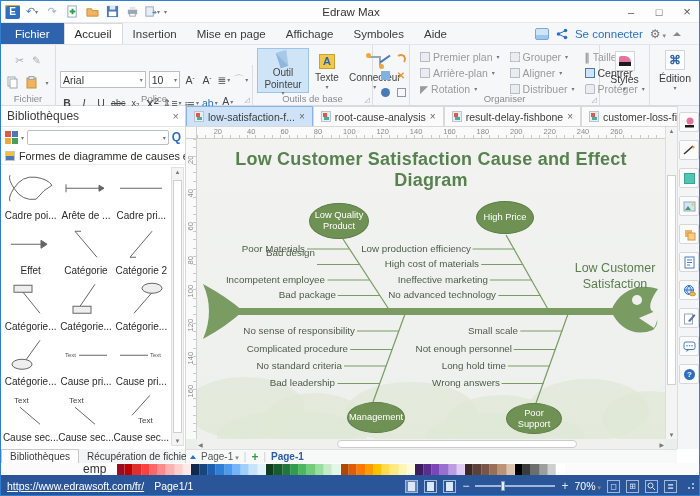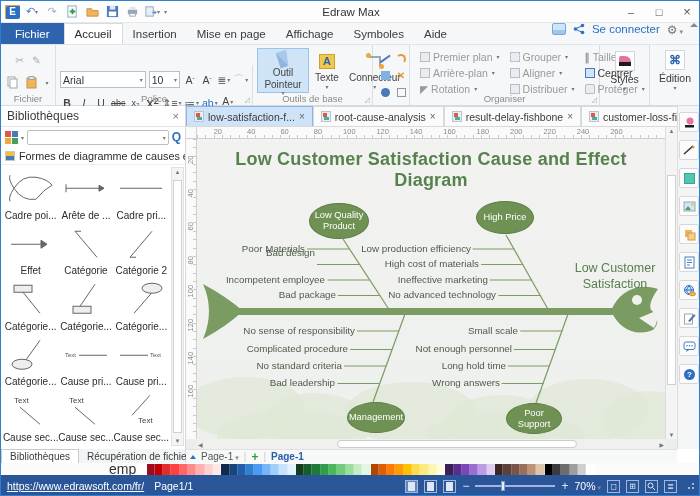--- a/index.html
+++ b/index.html
@@ -22,21 +22,21 @@
   .wtitle { position:absolute; left:0; right:0; text-align:center; font-size:11.5px; color:#333; pointer-events:none;}
   .wbtns { margin-left:auto; display:flex; }
   .wbtn { width:28px; height:20px; display:flex; align-items:center; justify-content:center; color:#555; font-size:11px; }
   .wmin::before{content:"–";} .wmax::before{content:"□";} .wclose::before{content:"×"; font-size:13px;}
 
   
   .tabrow { left:0; top:22px; width:700px; height:22px; background:#f6f7f8; display:flex; align-items:stretch; border-bottom:1px solid #e3e6e8;}
   .ftab { background:#2e64ad; color:#fff; font-size:11.5px; padding:0 14px; display:flex; align-items:center; }
   .mtab { padding:0 10px; font-size:11.5px; color:#3b3b3b; display:flex; align-items:center; }
   .mtab.active { background:#fff; border:1px solid #d8dbde; border-bottom:none; color:#2b2b2b; }
-  .tabright { margin-left:auto; display:flex; gap:7px; padding-right:3px; }
+  .tabright { margin-left:auto; display:flex; align-items:center; gap:7px; padding-right:20px; }
   .tabright .connect { color:#2a6fc9; font-size:11.5px; }
   .picico { width:14px; height:12px; border:1px solid #7aa7d8; border-radius:2px; background:linear-gradient(180deg,#cfe6fa 55%,#9ec7ec 55%); }
   .gear { color:#777; font-size:12px; }
   .ddsm::after { content:"▾"; font-size:7px; color:#888; margin-left:2px;}
   .chev { width:0;height:0;border-left:4px solid transparent;border-right:4px solid transparent;border-bottom:4px solid #888;}
 
   
   .ribbon { left:0; top:44px; width:700px; height:61px; background:#f6f7f8; display:flex; border-bottom:1px solid #d5dce4;}
   .rgroup { position:relative; border-right:1px solid #dcdfe2; padding:3px 4px 12px 4px; }
   .glabel { position:absolute; bottom:1px; left:0; right:0; text-align:center; font-size:9.5px; color:#8a8a8a;}
@@ -151,21 +151,21 @@
   .ltab { padding:0 8px; display:flex; align-items:center; color:#3b3b3b; white-space:nowrap;}
   .ltab.active { background:#fff; border:1px solid #c9c9c9; border-bottom:none;}
   .pagerow { left:185px; top:448px; width:491px; height:14px; background:#f7f8f8; border-top:1px solid #e0e0e0; display:flex; align-items:center; gap:5px; padding:0 4px; font-size:10px; color:#555;}
   .pgsep { color:#ccc; }
   .pgadd { color:#2f9e4a; font-weight:bold; font-size:12px;}
   .pgtab { color:#2a5caa; font-weight:bold;}
   .chevup { width:0;height:0;border-left:3.5px solid transparent;border-right:3.5px solid transparent;border-bottom:4px solid #2a6fc9;}
 
   
   .palette { left:0; top:462px; width:700px; height:12px; background:#fbfbfb; display:flex; align-items:center; overflow:hidden;}
-  .emp { margin-left:108px; font-size:14px; color:#333; line-height:12px;}
+  .emp { margin-left:82px; font-size:12px; color:#333; line-height:12px;}
   .swatches { display:flex; height:11px; margin-left:2px;}
   .sw { width:8.3px; height:11px; flex:none; border-right:1px solid rgba(255,255,255,.25);}
 
   
   .statusbar { left:0; top:474px; width:700px; height:22px; background:#2a5699; color:#fff; display:flex; align-items:center; font-size:10.5px; padding:0 6px; }
   .statusbar a { color:#fff; text-decoration:underline; font-size:10.5px;}
   .st-page { margin-left:10px; }
   .st-right { margin-left:auto; display:flex; align-items:center; gap:6px;}
   .vico { width:13px; height:13px; border:1px solid #9fb6dd; background:transparent; display:flex;align-items:center;justify-content:center;}
   .vico.on { background:rgba(255,255,255,.28); }

